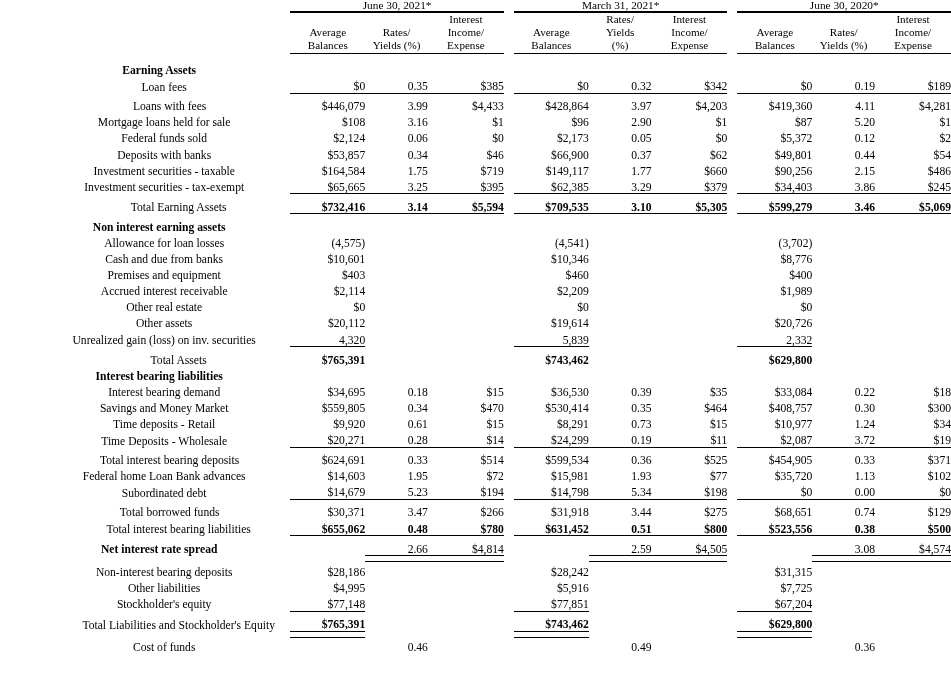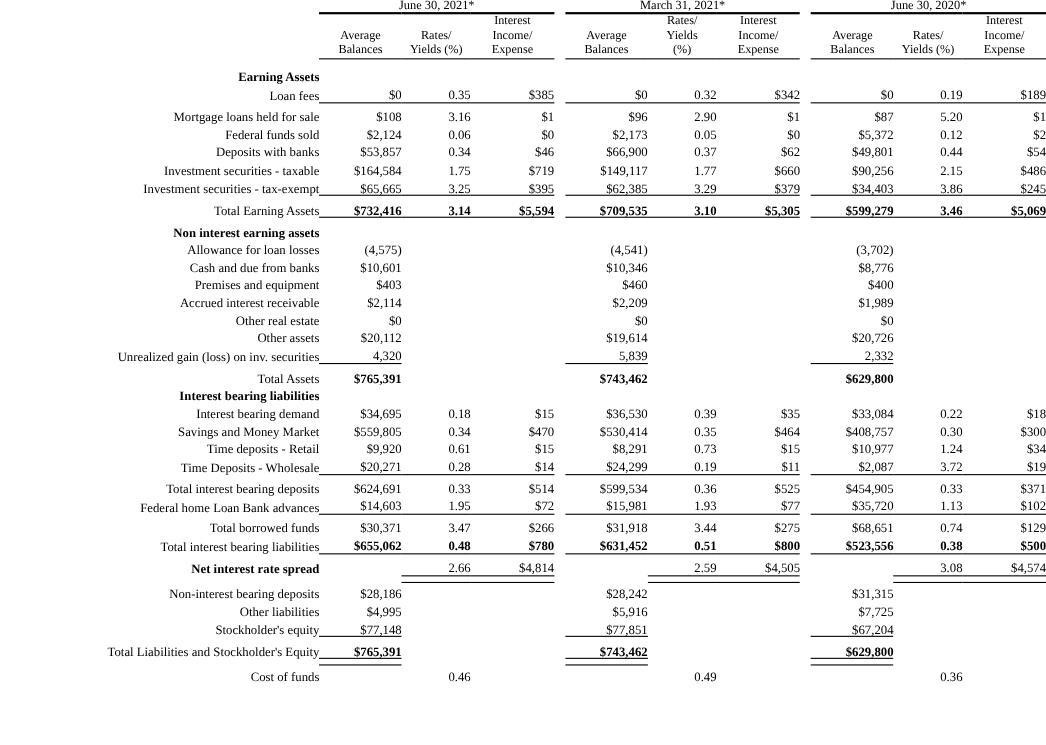--- a/index.html
+++ b/index.html
@@ -66,21 +66,21 @@
     line-height: 1.18;
     padding: 9px 6px 2px 2px;
     vertical-align: bottom;
   }
   .under-head { border-bottom: 1.6px solid #000; }
 
   
   tr.datarow td { height: 16.1px; }
 
   td.label {
-    text-align: right;
+    text-align: center;
     padding-left: 28px;
     font-size: 11.6px;
   }
   td.label.lvl1 { padding-left: 38px; }
   td.label.lvl2 { padding-left: 49px; }
   td.label.lvl2b { padding-left: 67px; font-weight: normal; }
   td.label.lvl0b { padding-left: 28px; font-weight: bold; }
 
   td.num {
     text-align: right;
@@ -195,20 +195,34 @@
           <td></td>
           <td class="r"></td>
           <td class="r"></td>
           <td class="r"></td>
           <td></td>
           <td class="r"></td>
           <td class="r"></td>
           <td class="r"></td>
         </tr>
         <tr class="datarow">
+          <td class="label lvl2">Loans with fees</td>
+          <td class="num">$446,079</td>
+          <td class="num">3.99</td>
+          <td class="num">$4,433</td>
+          <td></td>
+          <td class="num">$428,864</td>
+          <td class="num">3.97</td>
+          <td class="num">$4,203</td>
+          <td></td>
+          <td class="num">$419,360</td>
+          <td class="num">4.11</td>
+          <td class="num">$4,281</td>
+        </tr>
+        <tr class="datarow">
           <td class="label lvl1">Mortgage loans held for sale</td>
           <td class="num">$108</td>
           <td class="num">3.16</td>
           <td class="num">$1</td>
           <td></td>
           <td class="num">$96</td>
           <td class="num">2.90</td>
           <td class="num">$1</td>
           <td></td>
           <td class="num">$87</td>
@@ -558,20 +572,34 @@
           <td class="num">$72</td>
           <td></td>
           <td class="num">$15,981</td>
           <td class="num">1.93</td>
           <td class="num">$77</td>
           <td></td>
           <td class="num">$35,720</td>
           <td class="num">1.13</td>
           <td class="num">$102</td>
         </tr>
+        <tr class="datarow">
+          <td class="label lvl1">Subordinated debt</td>
+          <td class="num">$14,679</td>
+          <td class="num">5.23</td>
+          <td class="num">$194</td>
+          <td></td>
+          <td class="num">$14,798</td>
+          <td class="num">5.34</td>
+          <td class="num">$198</td>
+          <td></td>
+          <td class="num">$0</td>
+          <td class="num">0.00</td>
+          <td class="num">$0</td>
+        </tr>
         <tr class="ruleband">
           <td></td>
           <td class="r"></td>
           <td class="r"></td>
           <td class="r"></td>
           <td></td>
           <td class="r"></td>
           <td class="r"></td>
           <td class="r"></td>
           <td></td>

